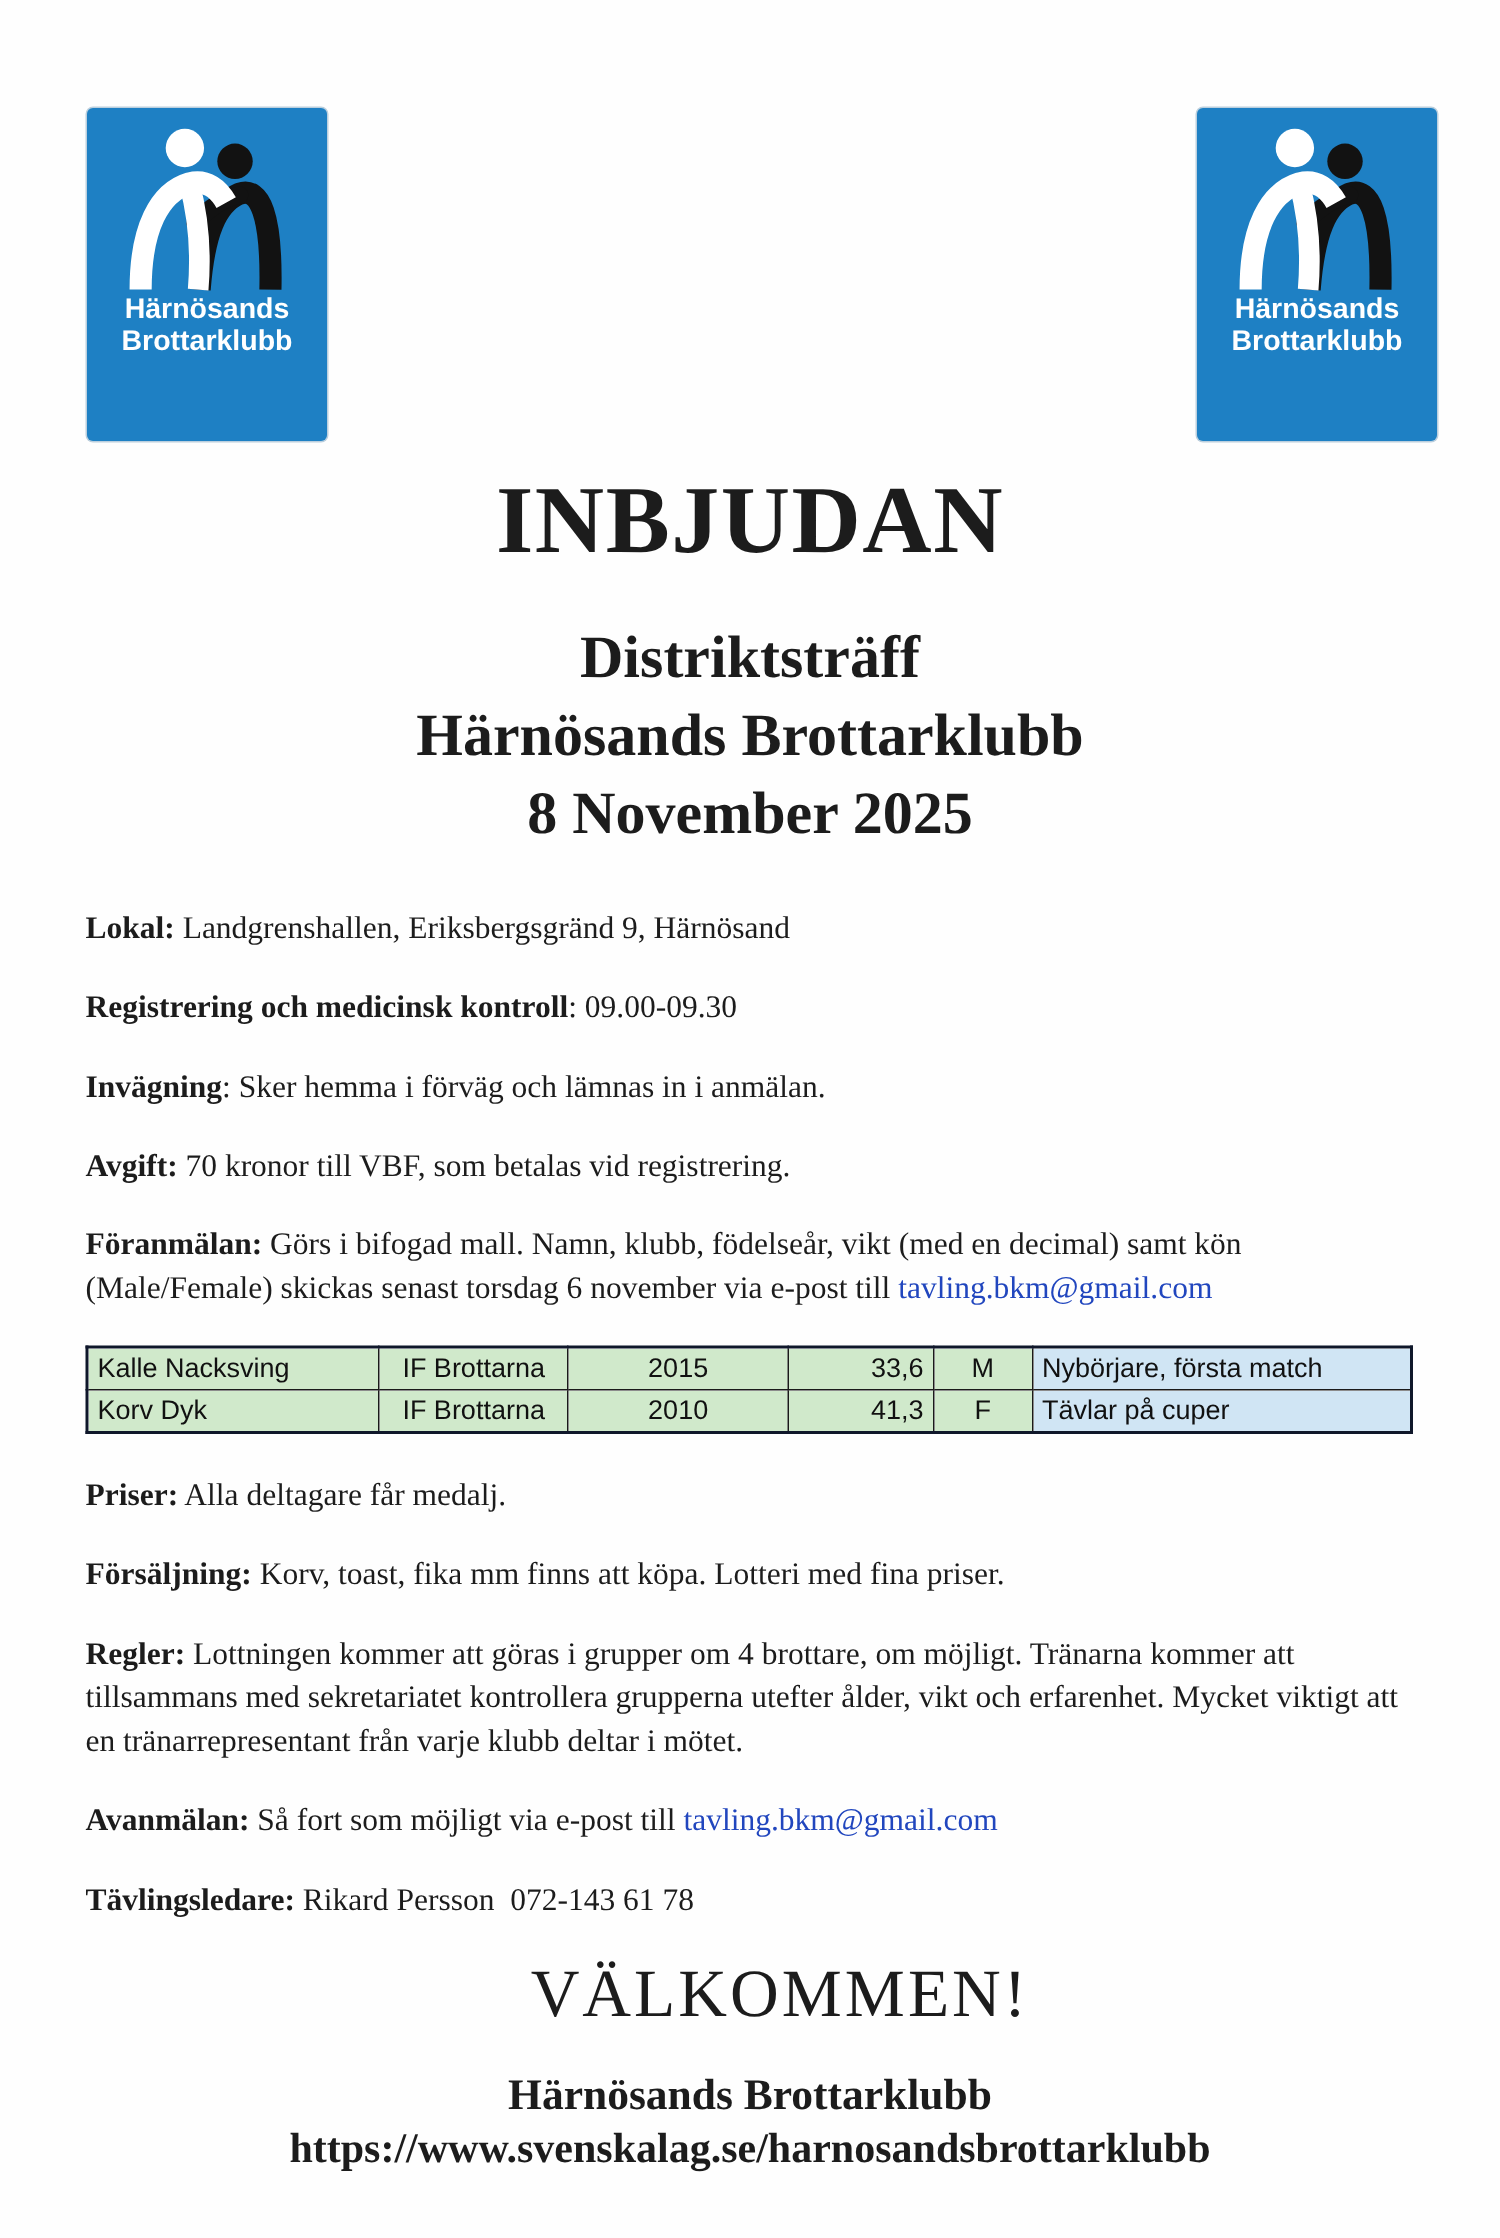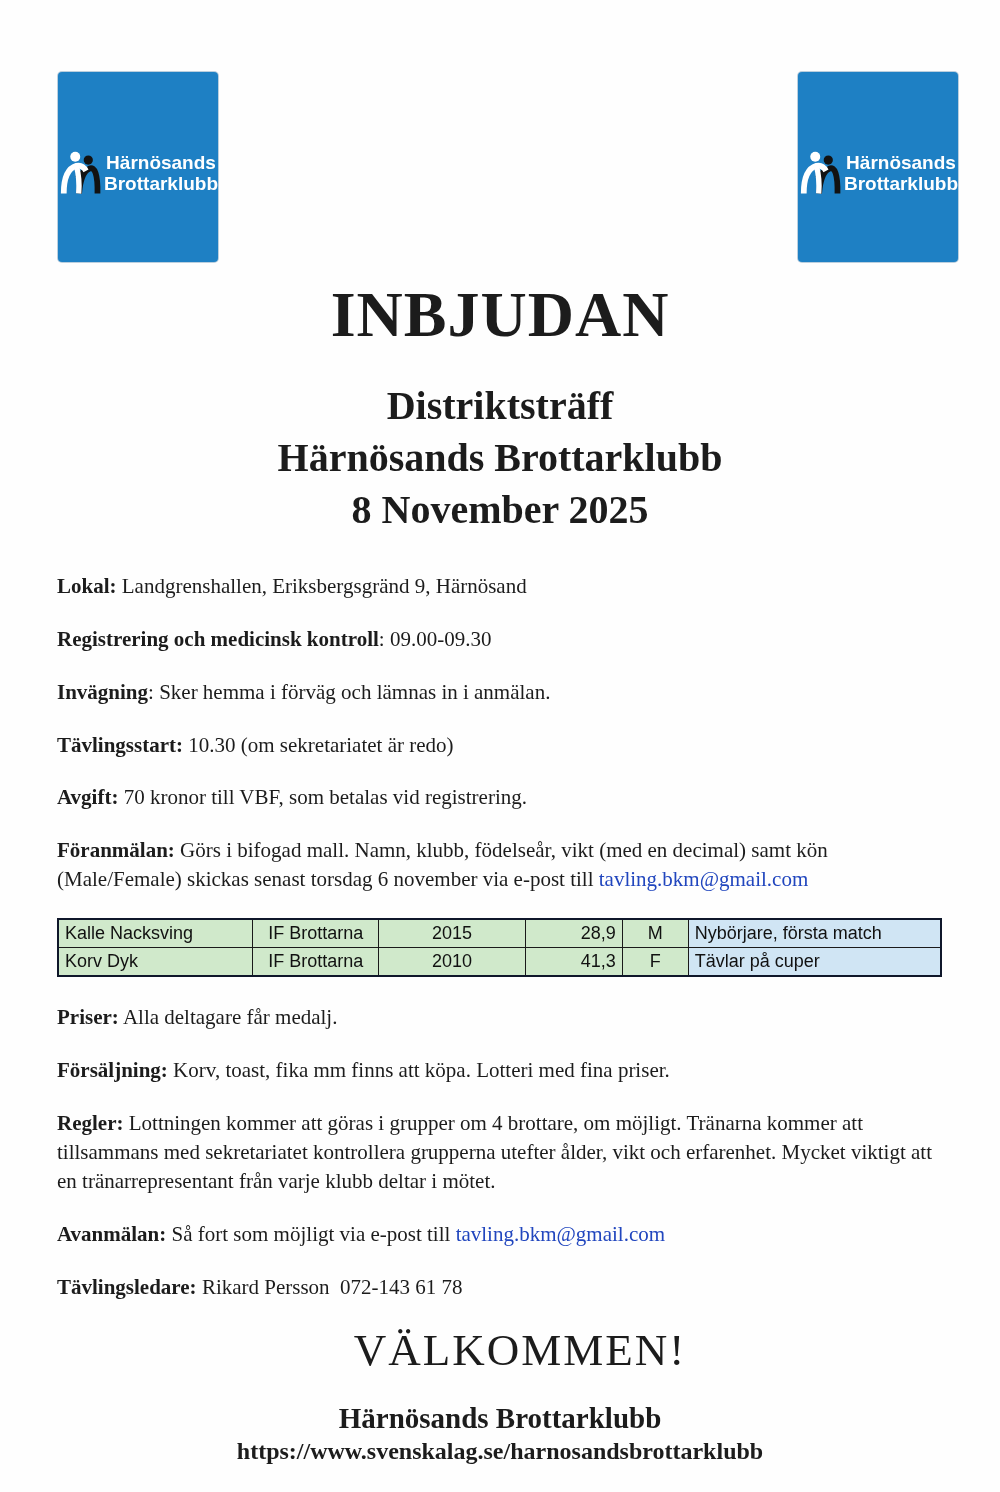--- a/index.html
+++ b/index.html
@@ -21,26 +21,26 @@
     font-family: "Liberation Serif", serif;
     overflow: hidden;
   }
   .logos {
     display: flex;
     justify-content: space-between;
     padding: 72px 42px 0 58px;
   }
   .logo {
     width: 160px;
-    height: 190px;
+    height: 222px;
     background: var(--logo-blue);
     border-radius: 4px;
     box-shadow: 0 0 0 1px rgba(120,160,190,.5);
     display: flex;
-    flex-direction: row;
+    flex-direction: column;
     align-items: center;
     padding-top: 10px;
   }
   .logo svg { width: 118px; height: 112px; display: block; }
   .logo-text {
     margin-top: 2px;
     text-align: center;
     color: #ffffff;
     font-family: "Liberation Sans", sans-serif;
     font-weight: bold;
@@ -105,21 +105,21 @@
     letter-spacing: 2px;
     line-height: 1.1;
     padding-left: 40px;
   }
   .footer {
     margin-top: 26px;
     text-align: center;
     font-weight: bold;
   }
   .footer .club { font-size: 29px; line-height: 1.2; }
-  .footer .url  { font-size: 24px; line-height: 1.25; }
+  .footer .url  { font-size: 28px; line-height: 1.25; }
 </style>
 </head>
 <body>
 
 <div class="page">
 
   <div class="logos">
     <div class="logo">
       <svg viewBox="0 0 120 112" aria-hidden="true">
         <circle cx="79" cy="25" r="12" fill="#121212"></circle>
@@ -159,33 +159,32 @@
   </div>
 
   <div class="body">
 
     <p class="detail"><b>Lokal:</b><span> Landgrenshallen, Eriksbergsgränd 9, Härnösand</span></p>
 
     <p class="detail"><b>Registrering och medicinsk kontroll</b><span>: 09.00-09.30</span></p>
 
     <p class="detail"><b>Invägning</b><span>: Sker hemma i förväg och lämnas in i anmälan.</span></p>
 
-    <p class="detail"><b>Tävlingsstart:</b><span> 10.30 (om sekretariatet är redo)</span></p>
 
     <p class="detail"><b>Avgift:</b><span> 70 kronor till VBF, som betalas vid registrering.</span></p>
 
     <p class="detail"><b>Föranmälan:</b><span> Görs i bifogad mall. Namn, klubb, födelseår, vikt (med en decimal) samt kön (Male/Female) skickas senast torsdag 6 november via e-post till </span><a class="email-link">tavling.bkm@gmail.com</a></p>
 
     <table class="entries">
       <tbody>
           <tr>
         <td class="c0">Kalle Nacksving</td>
         <td class="c1">IF Brottarna</td>
         <td class="c2">2015</td>
-        <td class="c3">28,9</td>
+        <td class="c3">33,6</td>
         <td class="c4">M</td>
         <td class="c5">Nybörjare, första match</td>
       </tr>
       <tr>
         <td class="c0">Korv Dyk</td>
         <td class="c1">IF Brottarna</td>
         <td class="c2">2010</td>
         <td class="c3">41,3</td>
         <td class="c4">F</td>
         <td class="c5">Tävlar på cuper</td>

